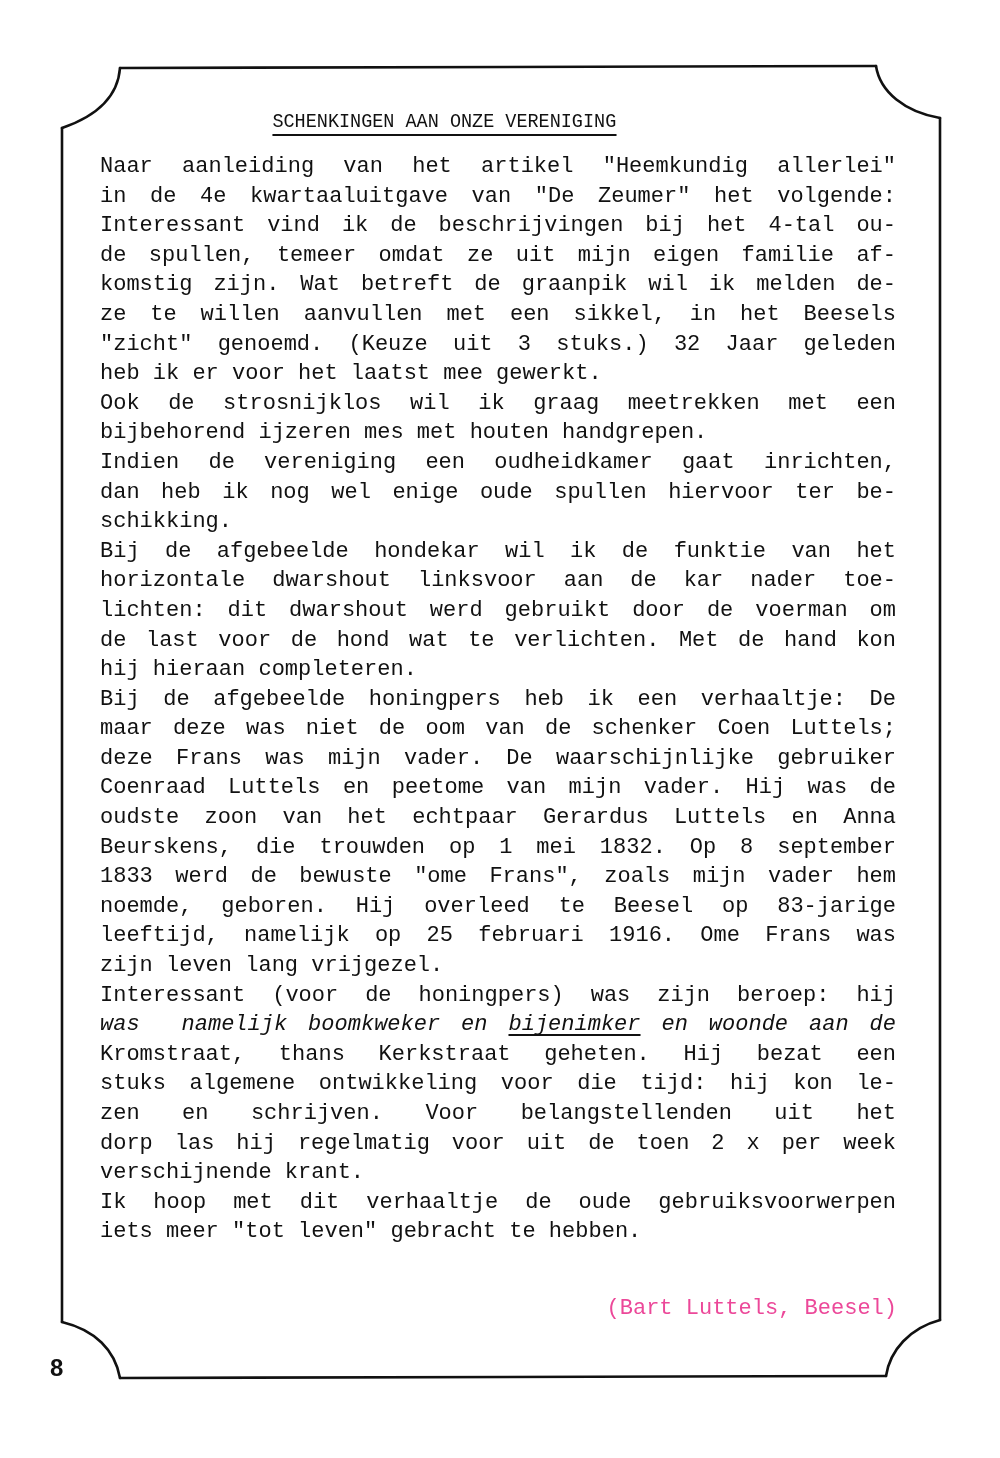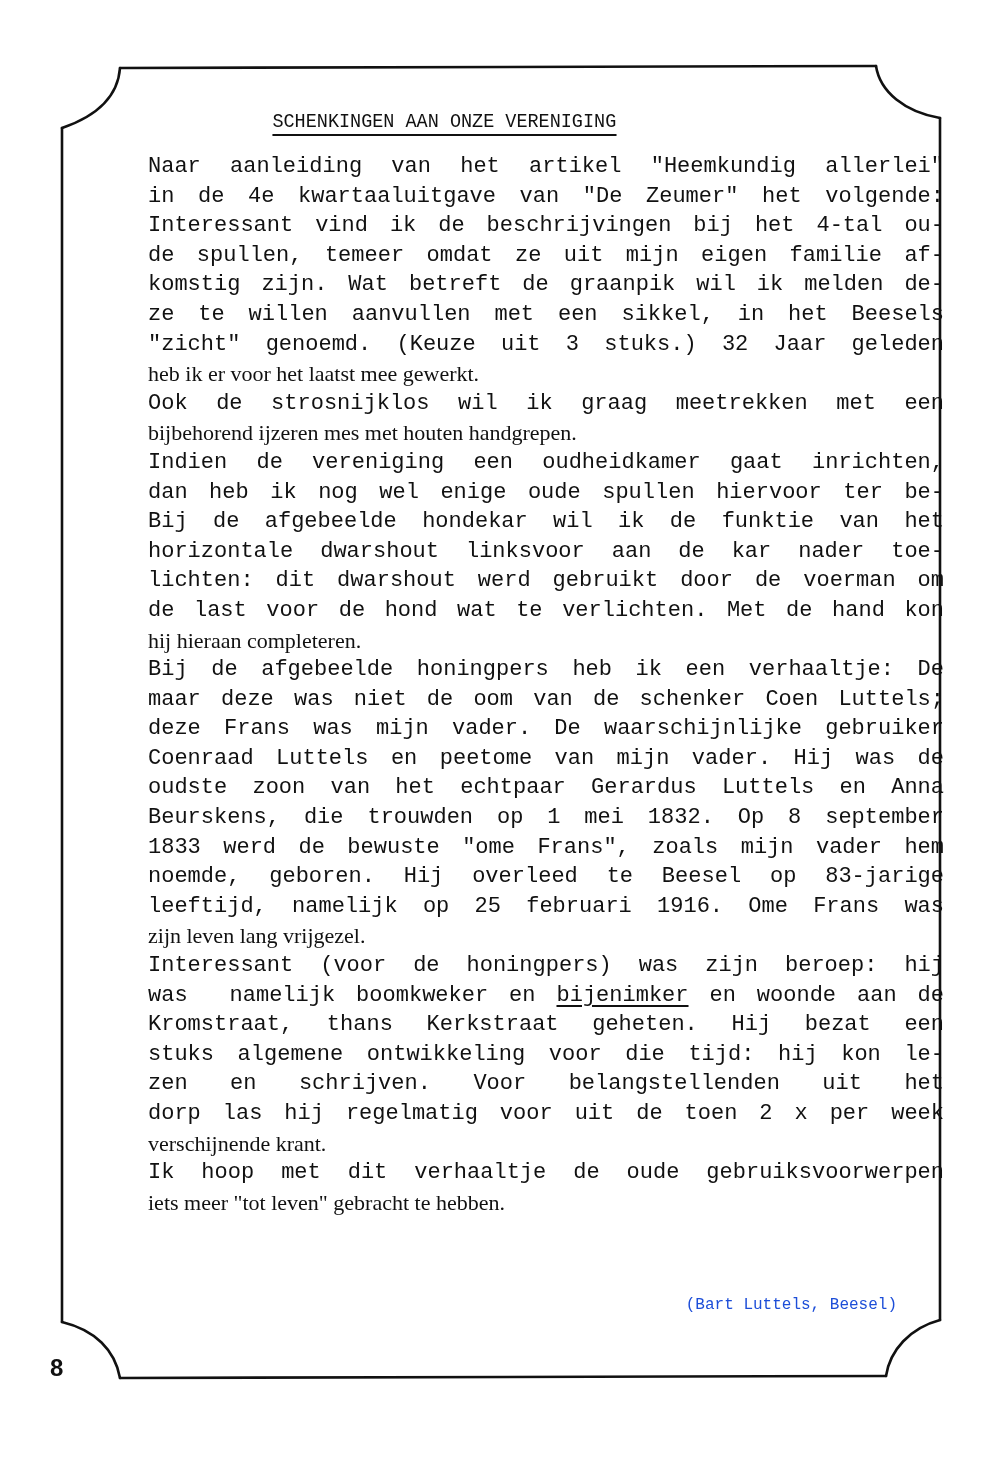--- a/index.html
+++ b/index.html
@@ -12,28 +12,28 @@
     font-size: 21px; color: #111; letter-spacing: 0px;
   }
   .title span { border-bottom: 2px solid #111; padding-bottom: 1px; display: inline-block; transform: scaleX(0.88); transform-origin: center; }
   .body {
     position: absolute; left: 100px; top: 152px; width: 800px;
     font-family: "Liberation Mono", "DejaVu Sans Mono", monospace;
     font-size: 22px; color: #111;
   }
   .line {
     height: 29.6px; line-height: 29.6px; white-space: nowrap;
-    text-align: justify; text-align-last: justify; width: 796px; margin-left: 48px;
+    text-align: justify; text-align-last: justify; width: 796px;
   }
-  .line.last { text-align-last: left; font-family: Liberation Serif, serif; }
+  .line.last { text-align-last: left; }
   .u { text-decoration: underline; text-decoration-thickness: 2px; text-underline-offset: 4px; }
   .sig {
     position: absolute; right: 103px; top: 1296px;
     font-family: "Liberation Mono", "DejaVu Sans Mono", monospace;
-    font-size: 16px; color: #1d4ed8;
+    font-size: 22px; color: #ec4899;
   }
   .pagenum {
     position: absolute; left: 50px; top: 1354px;
     font-family: "Liberation Sans", "DejaVu Sans", sans-serif;
     font-weight: bold; font-size: 24px; color: #111;
   }
 </style>
 </head>
 <body>
 
@@ -66,37 +66,38 @@
     <div class="line">Interessant vind ik de beschrijvingen bij het 4-tal ou-</div>
     <div class="line">de  spullen, temeer omdat ze uit mijn eigen familie af-</div>
     <div class="line">komstig zijn. Wat betreft de graanpik wil ik melden de-</div>
     <div class="line">ze  te  willen aanvullen met een sikkel, in het Beesels</div>
     <div class="line">"zicht"  genoemd.  (Keuze uit 3 stuks.) 32 Jaar geleden</div>
     <div class="line last">heb ik er voor het laatst mee gewerkt.</div>
     <div class="line">Ook  de  strosnijklos  wil ik graag meetrekken met een</div>
     <div class="line last">bijbehorend ijzeren mes met houten handgrepen.</div>
     <div class="line">Indien  de  vereniging een oudheidkamer gaat inrichten,</div>
     <div class="line">dan  heb ik nog wel enige oude spullen hiervoor ter be-</div>
+    <div class="line last">schikking.</div>
     <div class="line">Bij  de  afgebeelde  hondekar wil ik de funktie van het</div>
     <div class="line">horizontale  dwarshout  linksvoor aan de kar nader toe-</div>
     <div class="line">lichten: dit dwarshout werd gebruikt door de voerman om</div>
     <div class="line">de last voor de hond wat te verlichten. Met de hand kon</div>
     <div class="line last">hij hieraan completeren.</div>
     <div class="line">Bij  de afgebeelde honingpers heb ik een verhaaltje: De</div>
     <div class="line">maar deze was niet de oom van de schenker Coen Luttels;</div>
     <div class="line">deze Frans was mijn vader. De waarschijnlijke gebruiker</div>
     <div class="line">Coenraad  Luttels en peetome van mijn vader. Hij was de</div>
     <div class="line">oudste  zoon  van het echtpaar Gerardus Luttels en Anna</div>
     <div class="line">Beurskens,  die  trouwden op 1 mei 1832. Op 8 september</div>
     <div class="line">1833  werd de bewuste "ome Frans", zoals mijn vader hem</div>
     <div class="line">noemde,  geboren.  Hij  overleed te Beesel op 83-jarige</div>
     <div class="line">leeftijd,  namelijk  op 25 februari 1916. Ome Frans was</div>
     <div class="line last">zijn leven lang vrijgezel.</div>
     <div class="line">Interessant  (voor  de honingpers) was zijn beroep: hij</div>
-    <div class="line" style="white-space: pre;"><span>was  namelijk boomkweker en </span><span class="u">bijenimker</span><span> en woonde aan de</span></div>
+    <div class="line" style="white-space: pre; font-style: italic;"><span>was  namelijk boomkweker en </span><span class="u">bijenimker</span><span> en woonde aan de</span></div>
     <div class="line">Kromstraat,  thans  Kerkstraat  geheten.  Hij bezat een</div>
     <div class="line">stuks  algemene ontwikkeling voor die tijd: hij kon le-</div>
     <div class="line">zen   en   schrijven.  Voor  belangstellenden  uit  het</div>
     <div class="line">dorp  las  hij regelmatig voor uit de toen 2 x per week</div>
     <div class="line last">verschijnende krant.</div>
     <div class="line">Ik  hoop  met dit verhaaltje de oude gebruiksvoorwerpen</div>
     <div class="line last">iets meer "tot leven" gebracht te hebben.</div>
   </div>
 
 <div class="sig">(Bart Luttels, Beesel)</div>

